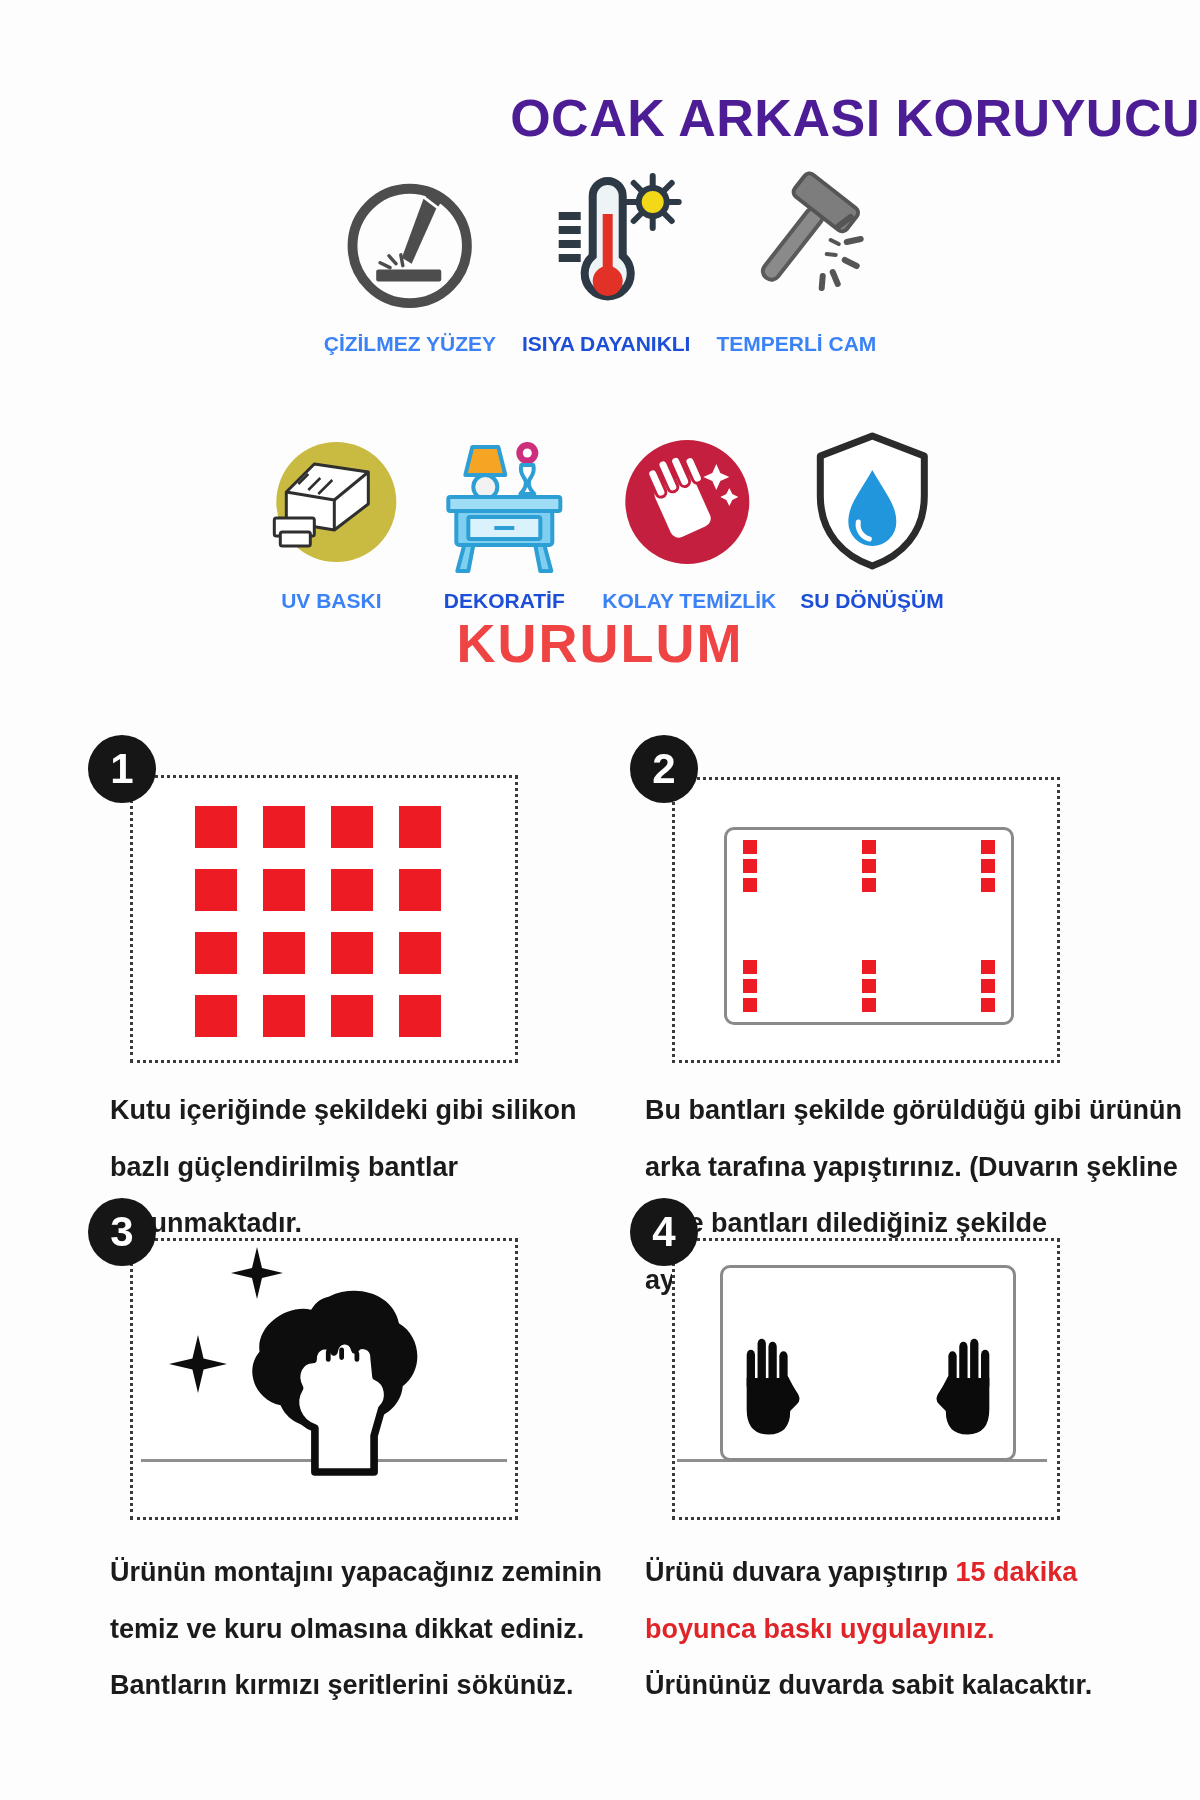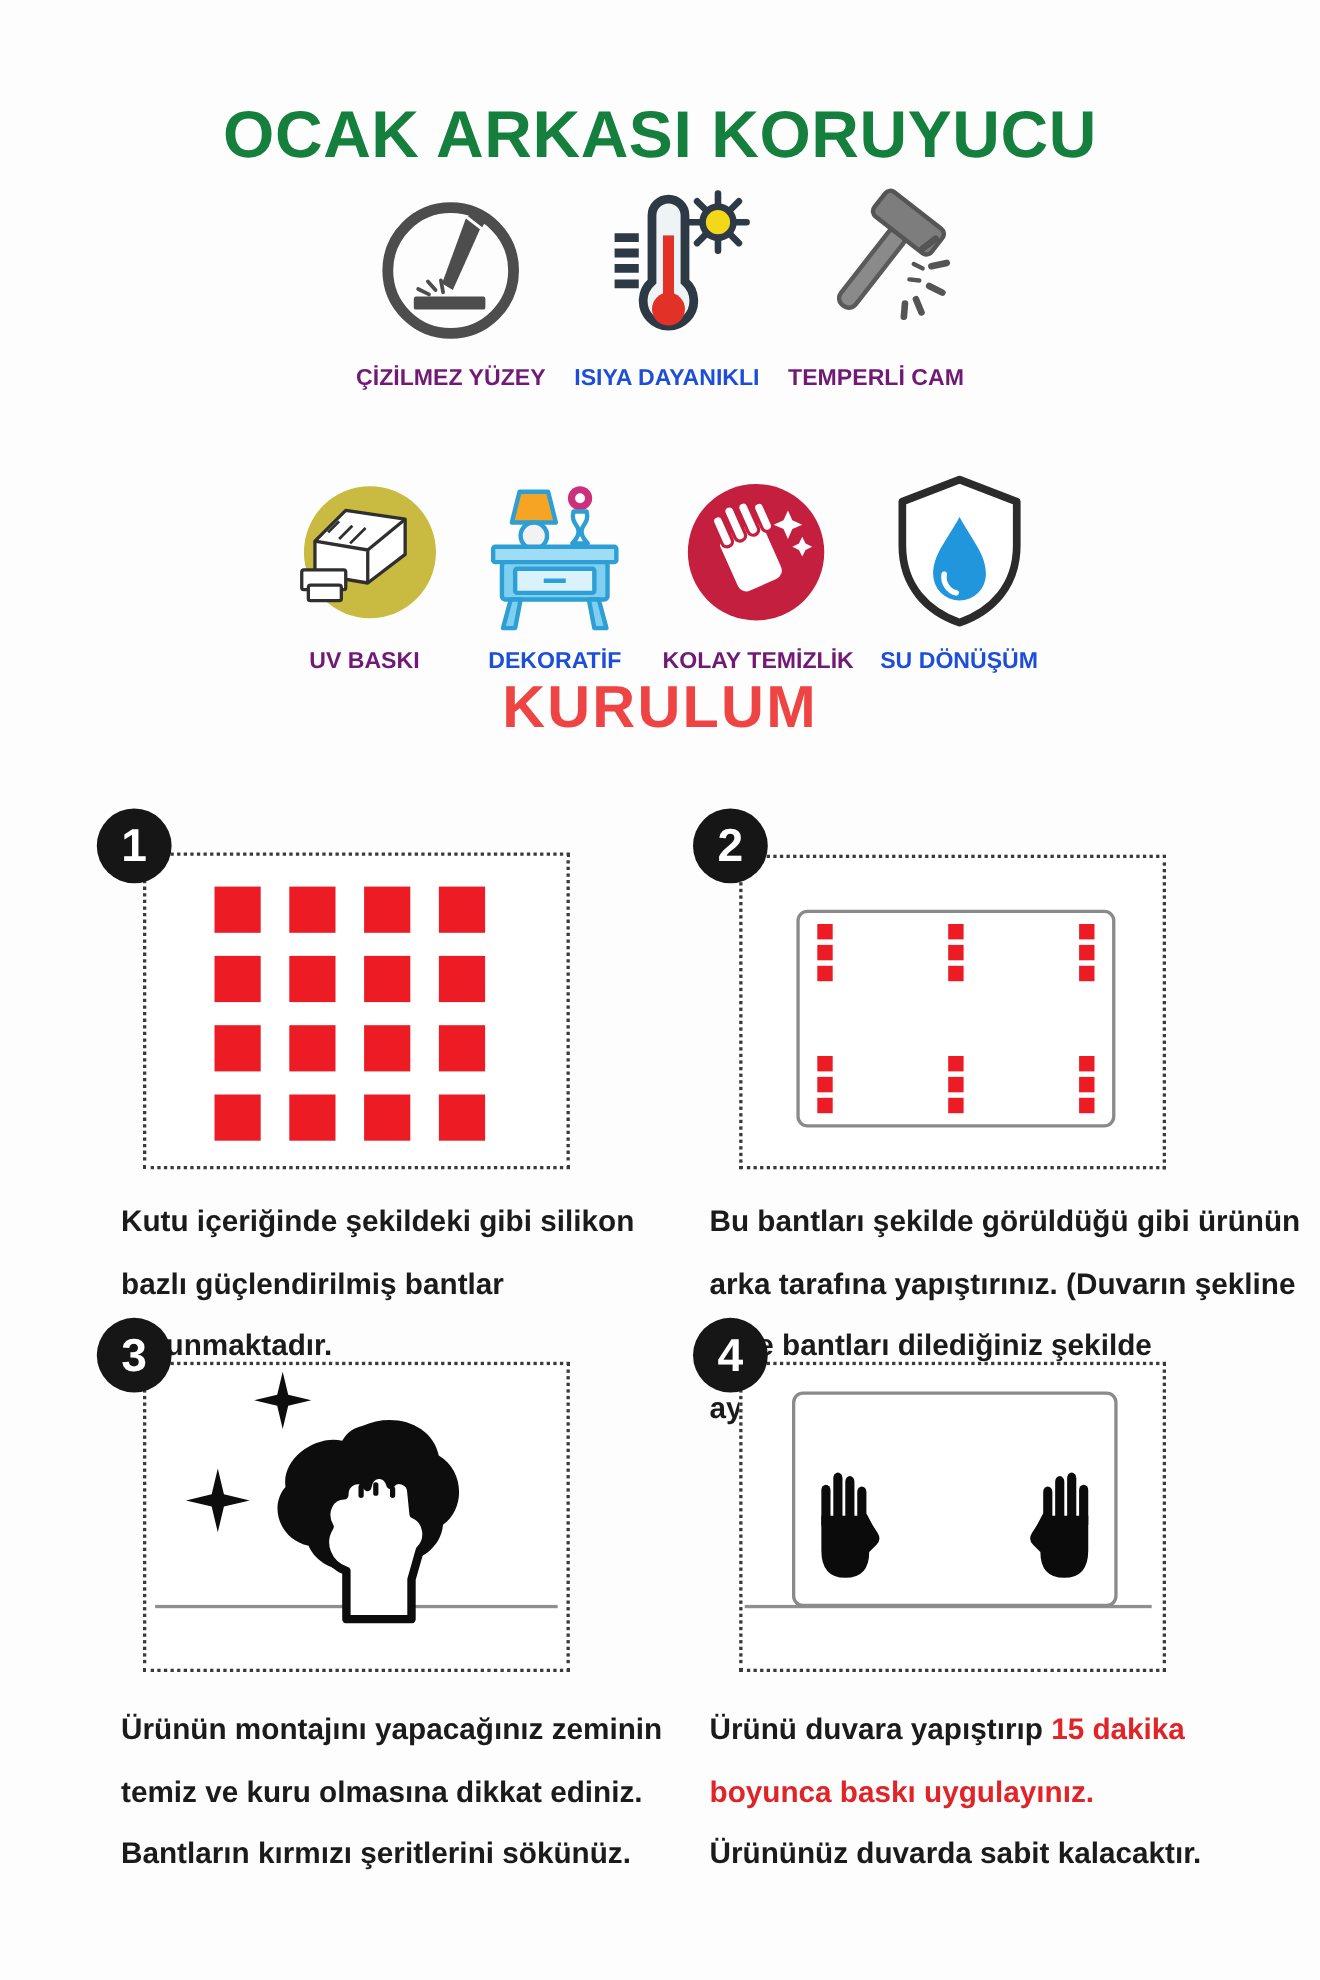--- a/index.html
+++ b/index.html
@@ -4,31 +4,31 @@
 <style>
   * { margin:0; padding:0; box-sizing:border-box; }
   html,body { background:#ffffff; }
   body { font-family:"Liberation Sans", sans-serif; }
   .page {
     position:relative; width:1200px; height:1800px; margin:0 auto;
     background:#fdfdfd; overflow:hidden;
   }
   .page-title {
     position:absolute; top:88px; left:0; width:100%;
-    text-align:center; font-size:60px; font-weight:bold;
-    color:#15803d; letter-spacing:0.5px;
+    text-align:right; font-size:52px; font-weight:bold;
+    color:#4c1d95; letter-spacing:0.5px;
   }
   
   .feat-row { position:absolute; left:50%; transform:translateX(-50%);
     display:flex; align-items:flex-end; justify-content:center; }
   .feat-row-1 { top:168px; gap:26px; }
   .feat-row-2 { top:425px; gap:24px;align-items:flex-end; }
   .feat { display:flex; flex-direction:column; align-items:center; justify-content:flex-end; }
   .feat .icon { display:flex; align-items:center; justify-content:center; }
-  .feat .flabel { margin-top:14px; font-size:21px; font-weight:bold; color:#701a75; white-space:nowrap; }
+  .feat .flabel { margin-top:14px; font-size:21px; font-weight:bold; color:#3b82f6; white-space:nowrap; }
   .feat .flabel.red { color:#1d4ed8; }
   
   .section-title {
     position:absolute; top:612px; left:0; width:100%;
     text-align:center; font-size:54px; font-weight:bold; color:#ef4444; letter-spacing:2px;
   }
   
   .badge {
     position:absolute; width:68px; height:68px; border-radius:50%;
     background:#161616; color:#fff; display:flex; align-items:center; justify-content:center;

